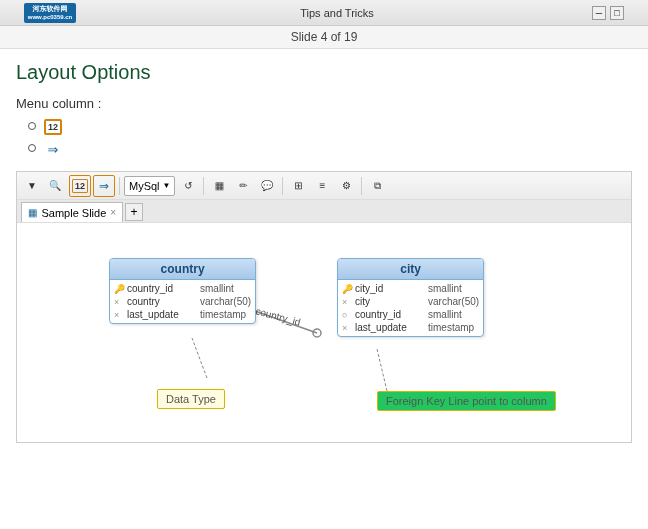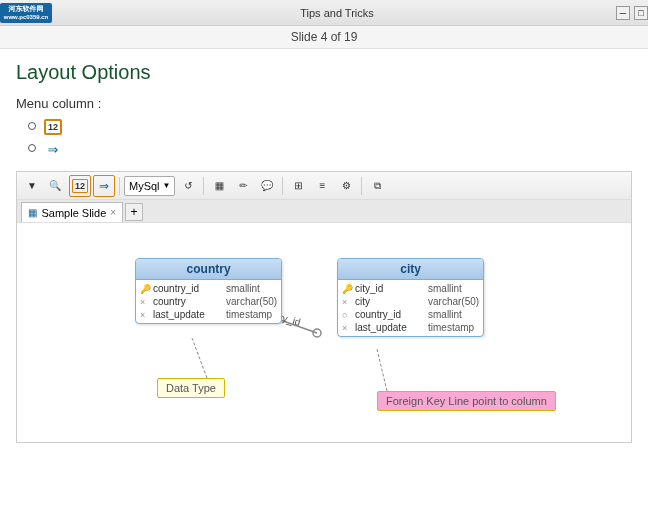--- a/index.html
+++ b/index.html
@@ -10,21 +10,21 @@
       width: 648px;
       height: 529px;
       overflow: hidden;
       position: relative;
     }
 
     
     .title-bar {
       background: linear-gradient(to bottom, #f0f0f0, #e0e0e0);
       border-bottom: 1px solid #ccc;
-      padding: 3px 0;
+      padding: 3px 24px;
       display: flex;
       align-items: center;
       height: 26px;
     }
     .title-bar-logo {
       width: 52px;
       height: 20px;
       background: #1565a0;
       border-radius: 2px;
       display: flex;
@@ -299,21 +299,21 @@
       background: #fffce0;
       border: 1px solid #d4b800;
       padding: 3px 8px;
       font-size: 11px;
       color: #555;
       border-radius: 2px;
     }
 
     .fk-tooltip {
       position: absolute;
-      background: #f9a8d4;
+      background: #22c55e;
       border: 1px solid #d4b800;
       padding: 3px 8px;
       font-size: 11px;
       color: #555;
       border-radius: 2px;
     }
   </style>
 </head>
 <body>
 
@@ -392,21 +392,21 @@
         <line x1="238" y1="88" x2="300" y2="110" stroke="#888" stroke-width="1.5"></line>
         <circle cx="300" cy="110" r="4" fill="none" stroke="#888" stroke-width="1.5"></circle>
 
         <line x1="235" y1="85" x2="240" y2="91" stroke="#888" stroke-width="1.5"></line>
 
         <line x1="270" y1="99" x2="270" y2="99" stroke="#888" stroke-width="1"></line>
       </svg>
 
       <div style="position:absolute; left:238px; top:88px; font-size:10px; color:#555; transform:rotate(15deg);">country_id</div>
 
-      <div class="db-table" style="left:118px; top:35px;">
+      <div class="db-table" style="left:92px; top:35px;">
         <div class="db-table-header">country</div>
         <div class="db-table-body">
           <div class="db-row">
             <span class="db-row-icon">🔑</span>
             <span class="db-col-name">country_id</span>
             <span class="db-col-type">smallint</span>
           </div>
           <div class="db-row">
             <span class="db-row-icon" style="color:#999;">×</span>
             <span class="db-col-name">country</span>
@@ -439,21 +439,21 @@
             <span class="db-col-type">smallint</span>
           </div>
           <div class="db-row">
             <span class="db-row-icon" style="color:#999;">×</span>
             <span class="db-col-name">last_update</span>
             <span class="db-col-type">timestamp</span>
           </div>
         </div>
       </div>
 
-      <div class="datatype-tooltip" style="left:140px; top:155px;">
+      <div class="datatype-tooltip" style="left:140px; top:166px;">
         <span>Data Type</span>
       </div>
 
       <svg style="position:absolute; left:0; top:0; width:100%; height:100%; pointer-events:none;">
         <line x1="190" y1="155" x2="175" y2="115" stroke="#888" stroke-width="1" stroke-dasharray="3,2"></line>
       </svg>
 
       <div class="fk-tooltip" style="left:360px; top:168px;">
         <span>Foreign Key Line point to column</span>
       </div>

